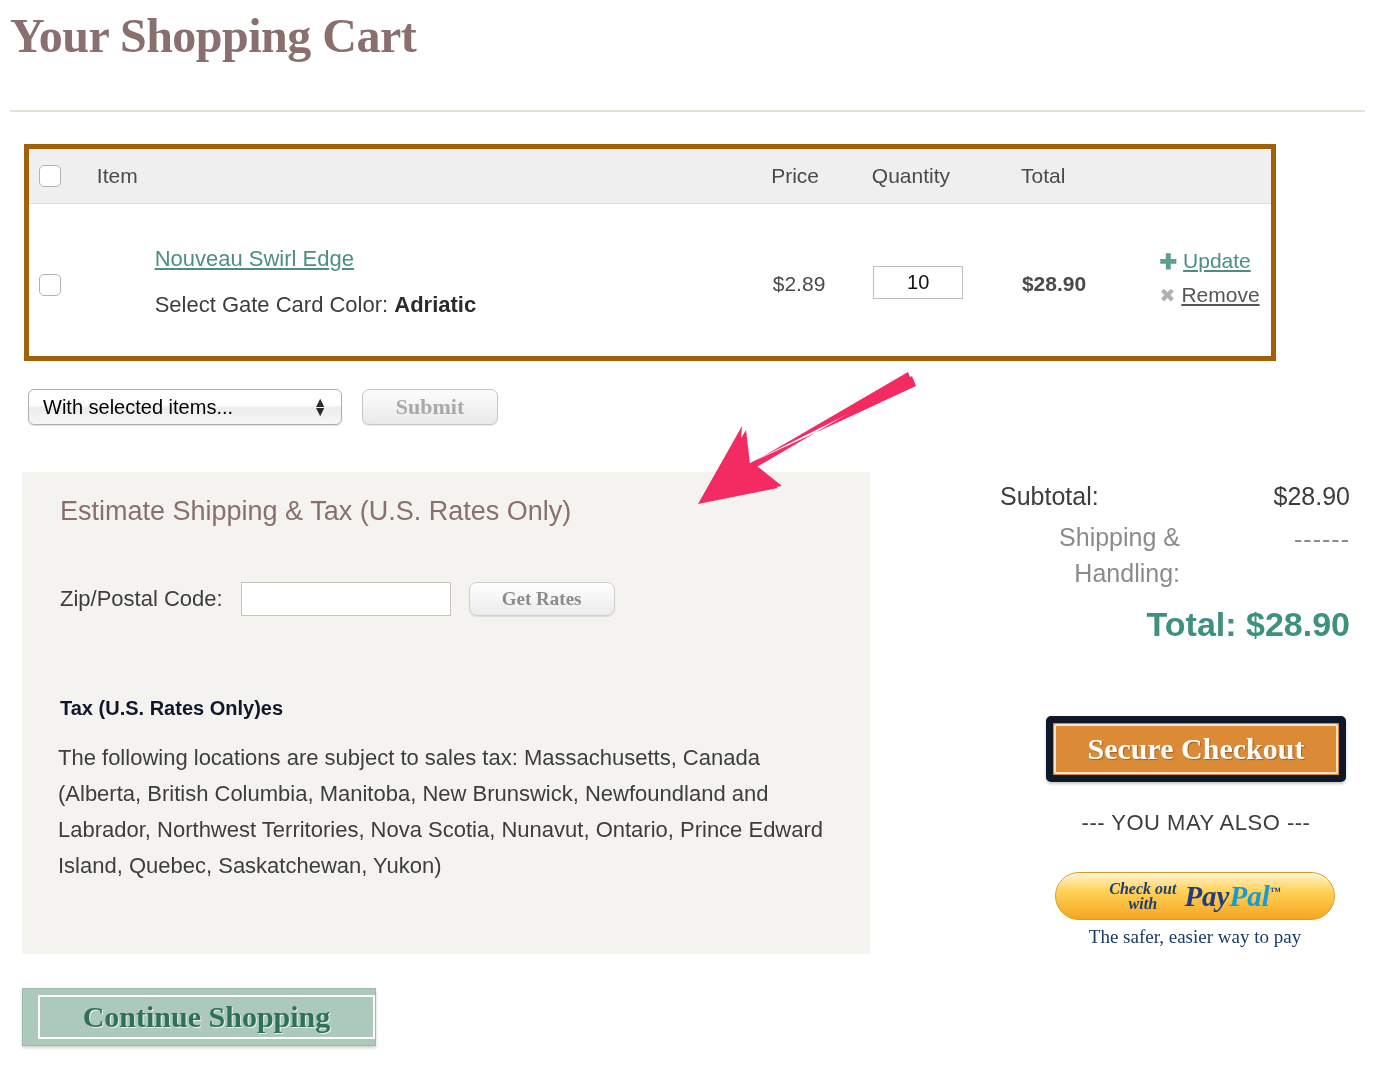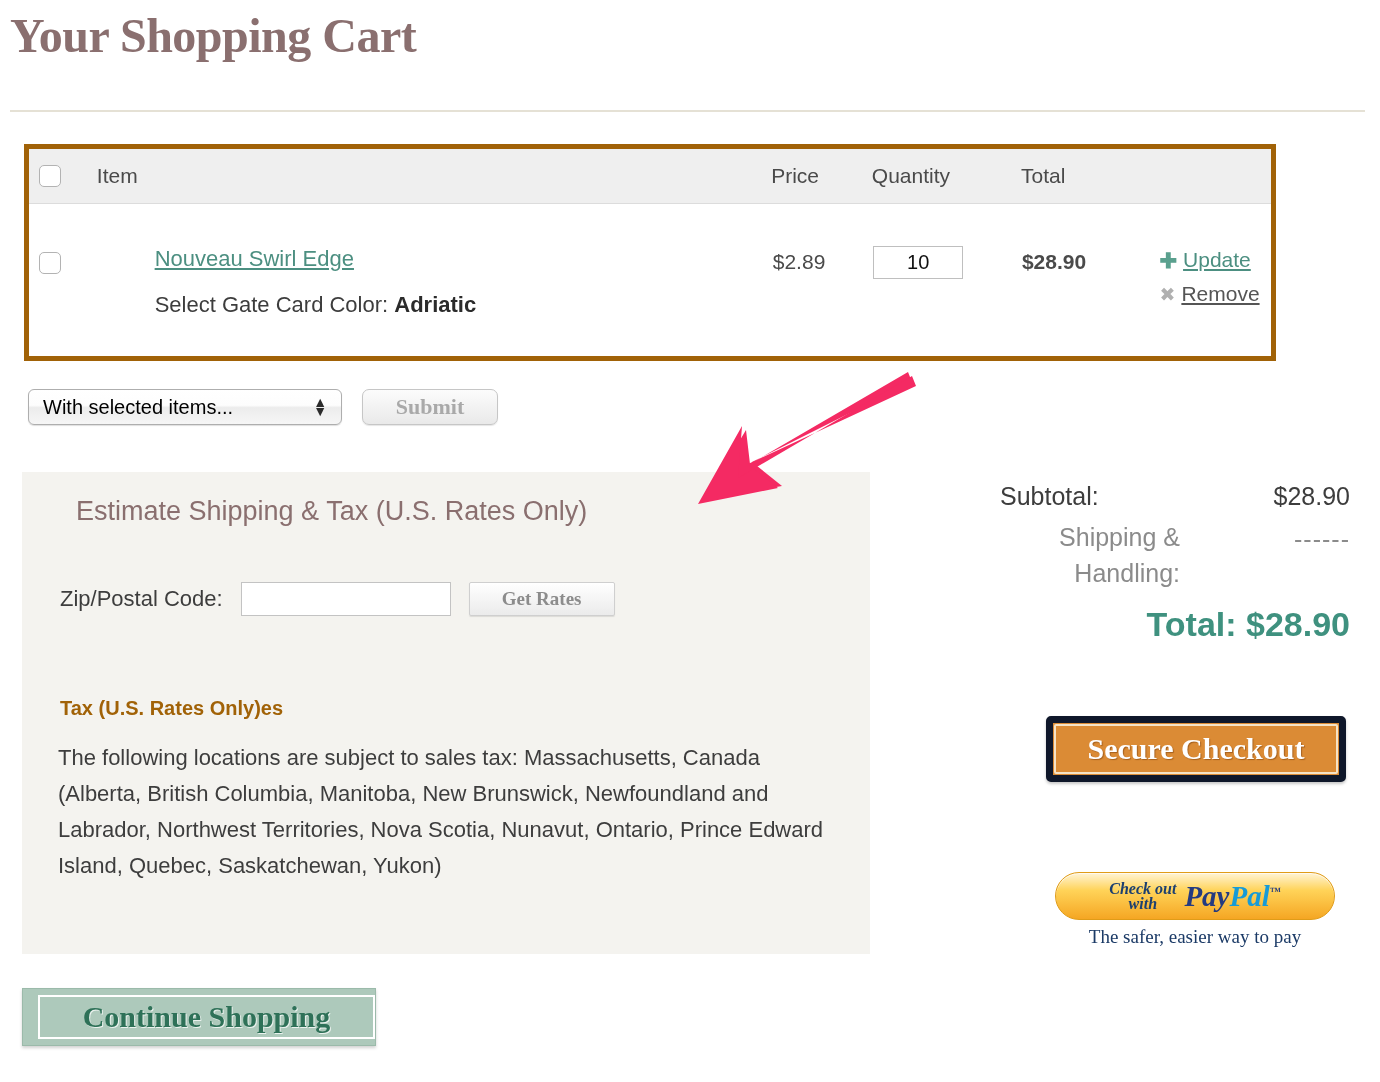--- a/index.html
+++ b/index.html
@@ -53,21 +53,21 @@
   .chk {
     width: 22px; height: 22px;
     border: 1px solid #b3b3b3;
     border-radius: 5px;
     background: #ffffff;
     display: inline-block;
     cursor: pointer;
   }
 
   .cart-row {
-    display: flex; align-items: flex-start;
+    display: flex; align-items: center;
     padding: 42px 0 38px 10px;
     background: #ffffff;
   }
   .cart-row .col-check { padding-top: 6px; }
   .item-cell { padding-left: 58px; }
   .item-link {
     font-size: 22px;
     color: #4c8f81;
     text-decoration: underline;
     cursor: pointer;
@@ -148,50 +148,49 @@
   
   .estimate-box {
     position: absolute; left: 22px; top: 472px;
     width: 848px; height: 482px;
     background: #f4f3ef;
   }
   .estimate-title {
     position: absolute; left: 38px; top: 24px;
     font-size: 27px; color: #8a6f6f;
     white-space: nowrap;
-    margin-left: 16px;
   }
   .zip-row {
     position: absolute; left: 38px; top: 110px;
     display: flex; align-items: center; gap: 18px;
   }
   .zip-label { font-size: 22px; color: #3d3d3d; }
   .zip-input {
     width: 210px; height: 34px;
     border: 1px solid #c3c3c3;
     background: #ffffff;
     font-size: 19px; padding: 0 6px;
     font-family: "Liberation Sans", sans-serif;
   }
   .btn-getrates {
     width: 146px; height: 34px;
     border: 1px solid #cfcfcf;
-    border-radius: 2px;
+    border-radius: 8px;
     background: linear-gradient(#ffffff, #ebebeb);
     box-shadow: 0 1px 1px rgba(0,0,0,0.10);
     color: #8c8c8c;
     font-family: "Liberation Serif", serif;
     font-weight: bold;
     font-size: 19px;
     display: flex; align-items: center; justify-content: center;
     cursor: pointer;
   }
   .tax-heading {
     position: absolute; left: 38px; top: 225px;
-    font-size: 20px; font-weight: bold; color: #a16207;
+    font-size: 20px; font-weight: bold; color: #0f172a;
   }
   .tax-body {
     position: absolute; left: 36px; top: 268px;
     width: 790px;
     font-size: 22px; line-height: 36px; color: #3d3d3d;
   }
 
   
   .summary { position: absolute; left: 1000px; top: 482px; width: 350px; }
   .sum-line {
@@ -398,20 +397,21 @@
       <span class="sum-label-ship">Shipping &amp; Handling:</span>
       <span class="sum-value-ship">------</span>
     </div>
     <div class="sum-total">Total: $28.90</div>
   </div>
 
   <div class="btn-secure">
     <div class="inner">Secure Checkout</div>
   </div>
 
+  <div class="you-may-also">--- YOU MAY ALSO ---</div>
 
   <div class="paypal-wrap">
     <div class="paypal-btn">
       <span class="pp-check">
         <span>Check out</span><br>
         <span>with</span>
       </span>
       <span class="pp-logo"><span class="pp-pay">Pay</span><span class="pp-pal">Pal</span><span class="pp-tm">™</span></span>
     </div>
     <div class="paypal-tag">The safer, easier way to pay</div>

